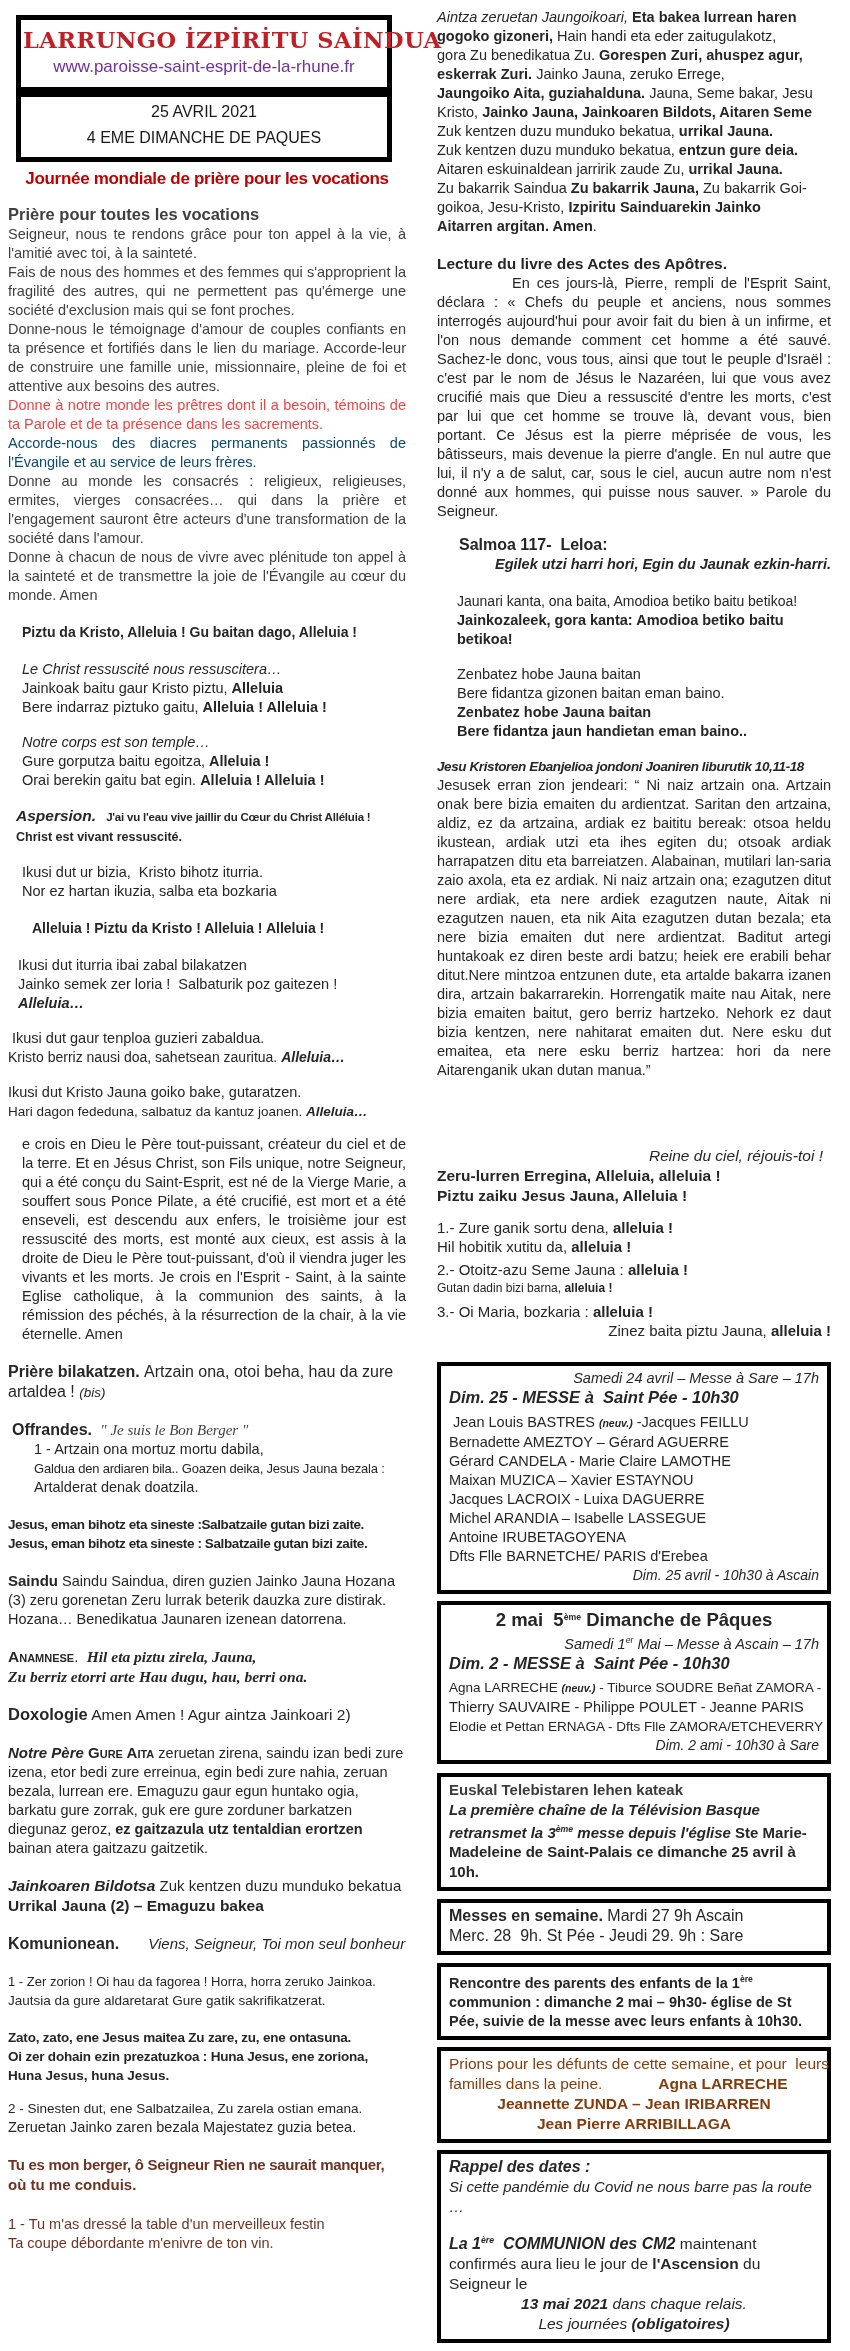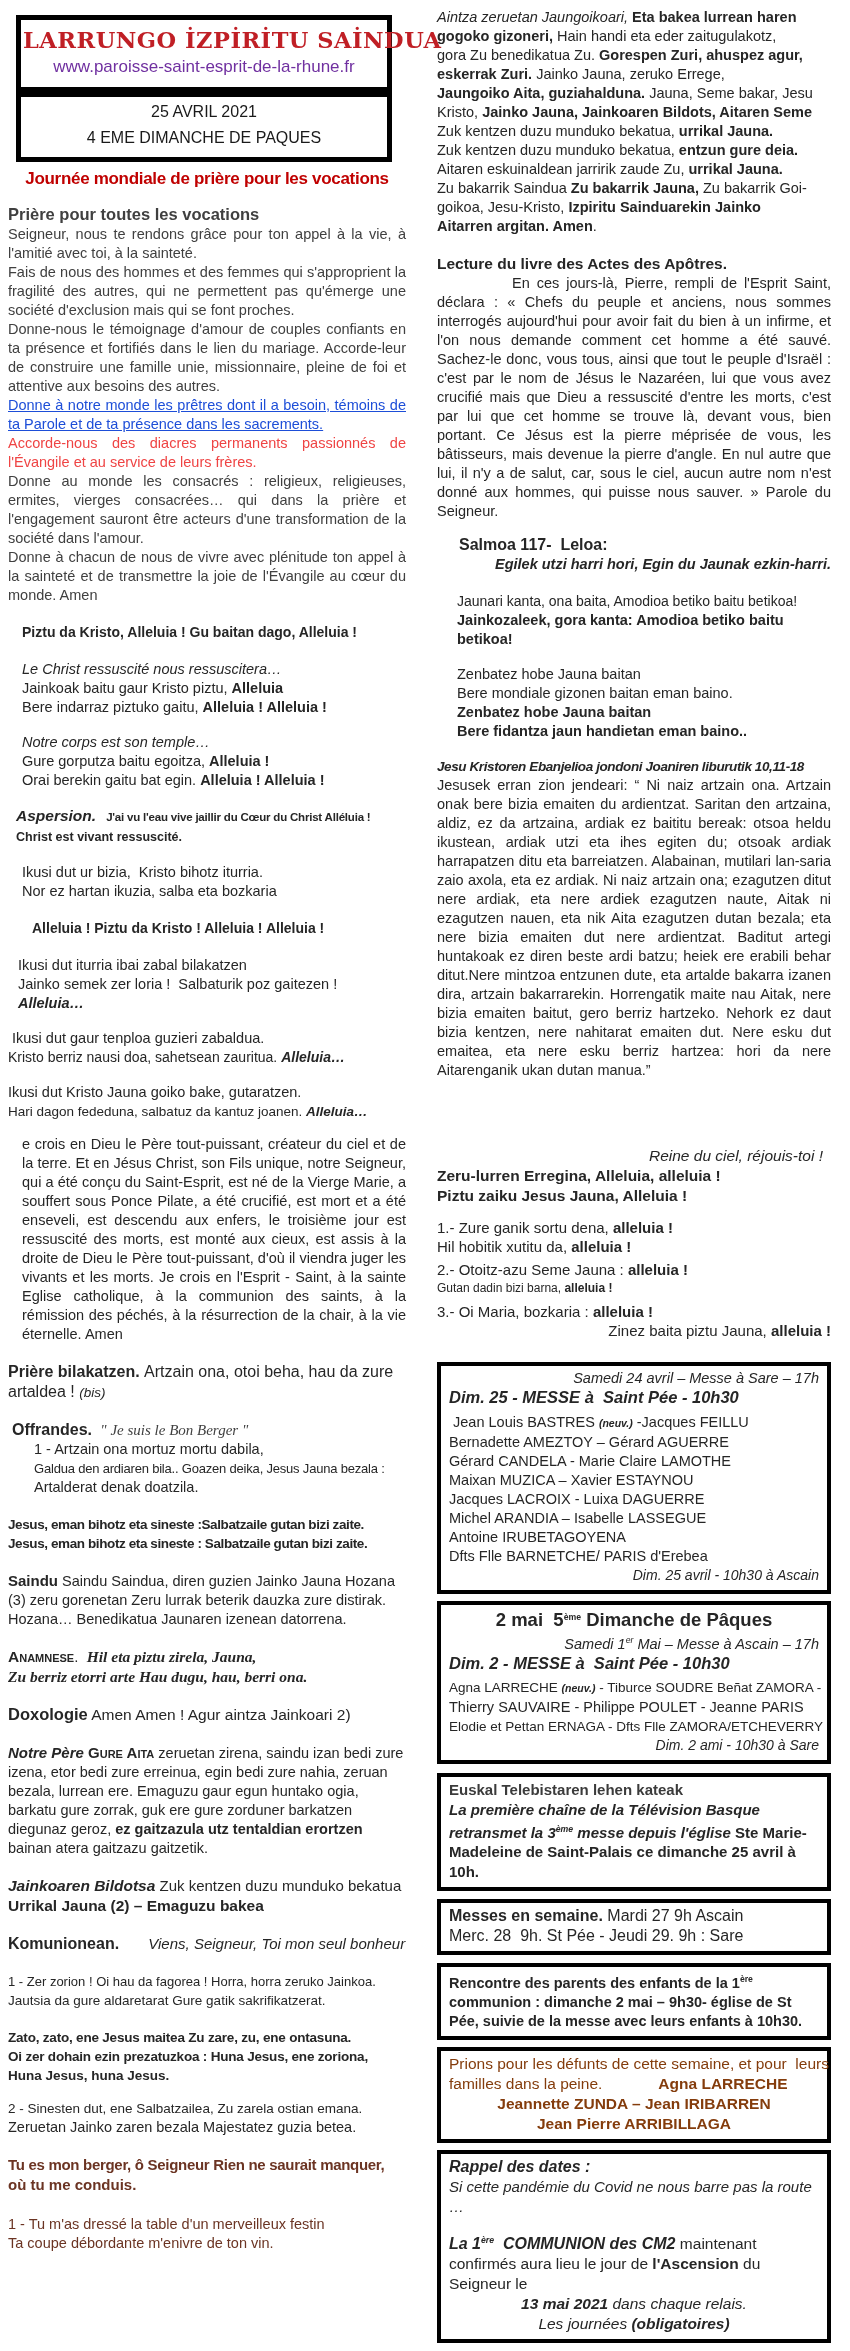--- a/index.html
+++ b/index.html
@@ -49,22 +49,22 @@
       <div class="p a-center dateline" style="color: rgb(26, 26, 26);">25 AVRIL 2021</div>
       <div class="p a-center dateline" style="color: rgb(26, 26, 26);">4 EME DIMANCHE DE PAQUES</div>
     </div>
     <div class="p a-center subtitle" style="color: rgb(192, 0, 0);">Journée mondiale de prière pour les vocations</div>
     <div id="left-flow">
         <div class="gap" style="height: 14px;"></div>
         <div class="p" style="color: rgb(64, 64, 64);"><span class="run b" style="font-size: 16.5px;">Prière pour toutes les vocations</span></div>
         <div class="p a-justify" style="color: rgb(64, 64, 64);"><span class="run">Seigneur, nous te rendons grâce pour ton appel à la vie, à l'amitié avec toi, à la sainteté.</span></div>
         <div class="p a-justify" style="color: rgb(64, 64, 64);"><span class="run">Fais de nous des hommes et des femmes qui s'approprient la fragilité des autres, qui ne permettent pas qu'émerge une société d'exclusion mais qui se font proches.</span></div>
         <div class="p a-justify" style="color: rgb(64, 64, 64);"><span class="run">Donne-nous le témoignage d'amour de couples confiants en ta présence et fortifiés dans le lien du mariage. Accorde-leur de construire une famille unie, missionnaire, pleine de foi et attentive aux besoins des autres.</span></div>
-        <div class="p a-justify" style="color: #1d4ed8; text-decoration: underline;"><span class="run">Donne à notre monde les prêtres dont il a besoin, témoins de ta Parole et de ta présence dans les sacrements.</span></div>
-        <div class="p a-justify" style="color: #ef4444;"><span class="run">Accorde-nous des diacres permanents passionnés de l'Évangile et au service de leurs frères.</span></div>
+        <div class="p a-justify" style="color: #ef4444;"><span class="run">Donne à notre monde les prêtres dont il a besoin, témoins de ta Parole et de ta présence dans les sacrements.</span></div>
+        <div class="p a-justify" style="color: #0c4a6e;"><span class="run">Accorde-nous des diacres permanents passionnés de l'Évangile et au service de leurs frères.</span></div>
         <div class="p a-justify" style="color: rgb(64, 64, 64);"><span class="run">Donne au monde les consacrés : religieux, religieuses, ermites, vierges consacrées… qui dans la prière et l'engagement sauront être acteurs d'une transformation de la société dans l'amour.</span></div>
         <div class="p a-justify" style="color: rgb(64, 64, 64);"><span class="run">Donne à chacun de nous de vivre avec plénitude ton appel à la sainteté et de transmettre la joie de l'Évangile au cœur du monde. Amen</span></div>
         <div class="gap" style="height: 18px;"></div>
         <div class="p nw" style="margin-left: 14px;"><span class="run b" style="font-size: 14px;">Piztu da Kristo, Alleluia ! Gu baitan dago, Alleluia !</span></div>
         <div class="gap" style="height: 18px;"></div>
         <div class="p" style="margin-left: 14px;"><span class="run i">Le Christ ressuscité nous ressuscitera…</span></div>
         <div class="p" style="margin-left: 14px;"><span class="run">Jainkoak baitu gaur Kristo piztu, </span><span class="run b">Alleluia</span></div>
         <div class="p" style="margin-left: 14px;"><span class="run">Bere indarraz piztuko gaitu, </span><span class="run b">Alleluia ! Alleluia !</span></div>
         <div class="gap" style="height: 16px;"></div>
         <div class="p" style="margin-left: 14px;"><span class="run i">Notre corps est son temple…</span></div>
@@ -152,21 +152,21 @@
         <div class="p a-justify" style="text-indent: 75px;"><span class="run">En ces jours-là, Pierre, rempli de l'Esprit Saint, déclara : « Chefs du peuple et anciens, nous sommes interrogés aujourd'hui pour avoir fait du bien à un infirme, et l'on nous demande comment cet homme a été sauvé. Sachez-le donc, vous tous, ainsi que tout le peuple d'Israël : c'est par le nom de Jésus le Nazaréen, lui que vous avez crucifié mais que Dieu a ressuscité d'entre les morts, c'est par lui que cet homme se trouve là, devant vous, bien portant. Ce Jésus est la pierre méprisée de vous, les bâtisseurs, mais devenue la pierre d'angle. En nul autre que lui, il n'y a de salut, car, sous le ciel, aucun autre nom n'est donné aux hommes, qui puisse nous sauver. » Parole du Seigneur.</span></div>
         <div class="gap" style="height: 14px;"></div>
         <div class="p" style="margin-left: 22px;"><span class="run b u" style="font-size: 16px;">Salmoa </span><span class="run b" style="font-size: 16px;">117-&nbsp; </span><span class="run b" style="font-size: 16px;">Leloa:</span></div>
         <div class="p nw" style="margin-left: 58px;"><span class="run b i" style="font-size: 14.5px;">Egilek utzi harri hori, Egin du Jaunak ezkin-harri.</span></div>
         <div class="gap" style="height: 18px;"></div>
         <div class="p" style="margin-left: 20px;"><span class="run" style="font-size: 14px;">Jaunari kanta, ona baita, Amodioa betiko baitu betikoa!</span></div>
         <div class="p" style="margin-left: 20px;"><span class="run b">Jainkozaleek, gora kanta: Amodioa betiko baitu</span></div>
         <div class="p" style="margin-left: 20px;"><span class="run b">betikoa!</span></div>
         <div class="gap" style="height: 16px;"></div>
         <div class="p" style="margin-left: 20px;"><span class="run">Zenbatez hobe Jauna baitan</span></div>
-        <div class="p" style="margin-left: 20px;"><span class="run">Bere mondiale gizonen baitan eman baino.</span></div>
+        <div class="p" style="margin-left: 20px;"><span class="run">Bere fidantza gizonen baitan eman baino.</span></div>
         <div class="p" style="margin-left: 20px;"><span class="run b">Zenbatez hobe Jauna baitan</span></div>
         <div class="p" style="margin-left: 20px;"><span class="run b">Bere fidantza jaun handietan eman baino..</span></div>
         <div class="gap" style="height: 16px;"></div>
         <div class="p nw"><span class="run b i" style="font-size: 13.5px; letter-spacing: -0.4px;">Jesu Kristoren Ebanjelioa jondoni Joaniren liburutik 10,11-18</span></div>
         <div class="p a-justify"><span class="run">Jesusek erran zion jendeari: “ Ni naiz artzain ona. Artzain onak bere bizia emaiten du ardientzat. Saritan den artzaina, aldiz, ez da artzaina, ardiak ez baititu bereak: otsoa heldu ikustean, ardiak utzi eta ihes egiten du; otsoak ardiak harrapatzen ditu eta barreiatzen. Alabainan, mutilari lan-saria zaio axola, eta ez ardiak. Ni naiz artzain ona; ezagutzen ditut nere ardiak, eta nere ardiek ezagutzen naute, Aitak ni ezagutzen nauen, eta nik Aita ezagutzen dutan bezala; eta nere bizia emaiten dut nere ardientzat. Baditut artegi huntakoak ez diren beste ardi batzu; heiek ere erabili behar ditut.Nere mintzoa entzunen dute, eta artalde bakarra izanen dira, artzain bakarrarekin. Horrengatik maite nau Aitak, nere bizia emaiten baitut, gero berriz hartzeko. Nehork ez daut bizia kentzen, nere nahitarat emaiten dut. Nere esku dut emaitea, eta nere esku berriz hartzea: hori da nere Aitarenganik ukan dutan manua.”</span></div>
         <div class="gap" style="height: 66px;"></div>
         <div class="p a-right" style="margin-right: 8px;"><span class="run i" style="font-size: 15.5px;">Reine du ciel, réjouis-toi !</span></div>
         <div class="p"><span class="run b" style="font-size: 15.5px;">Zeru-lurren Erregina, Alleluia, alleluia !</span></div>
         <div class="p"><span class="run b" style="font-size: 15.5px;">Piztu zaiku Jesus Jauna, Alleluia !</span></div>
         <div class="gap" style="height: 12px;"></div>

